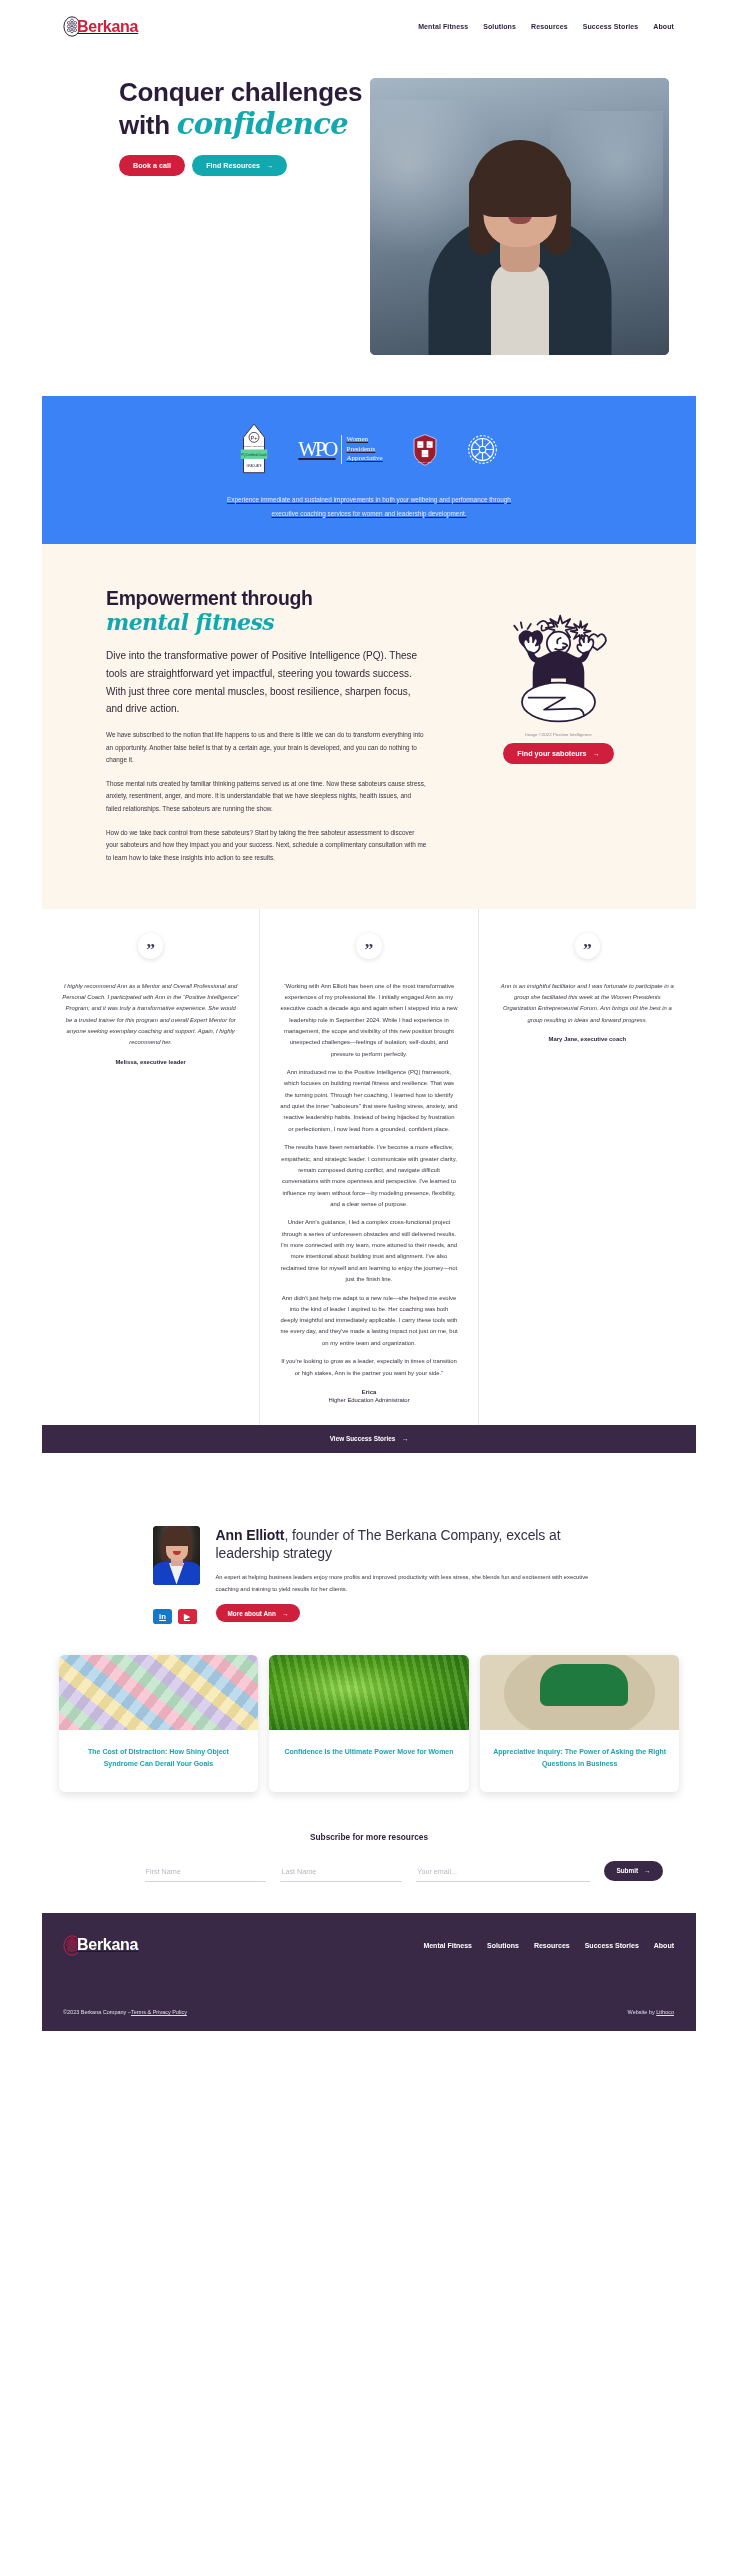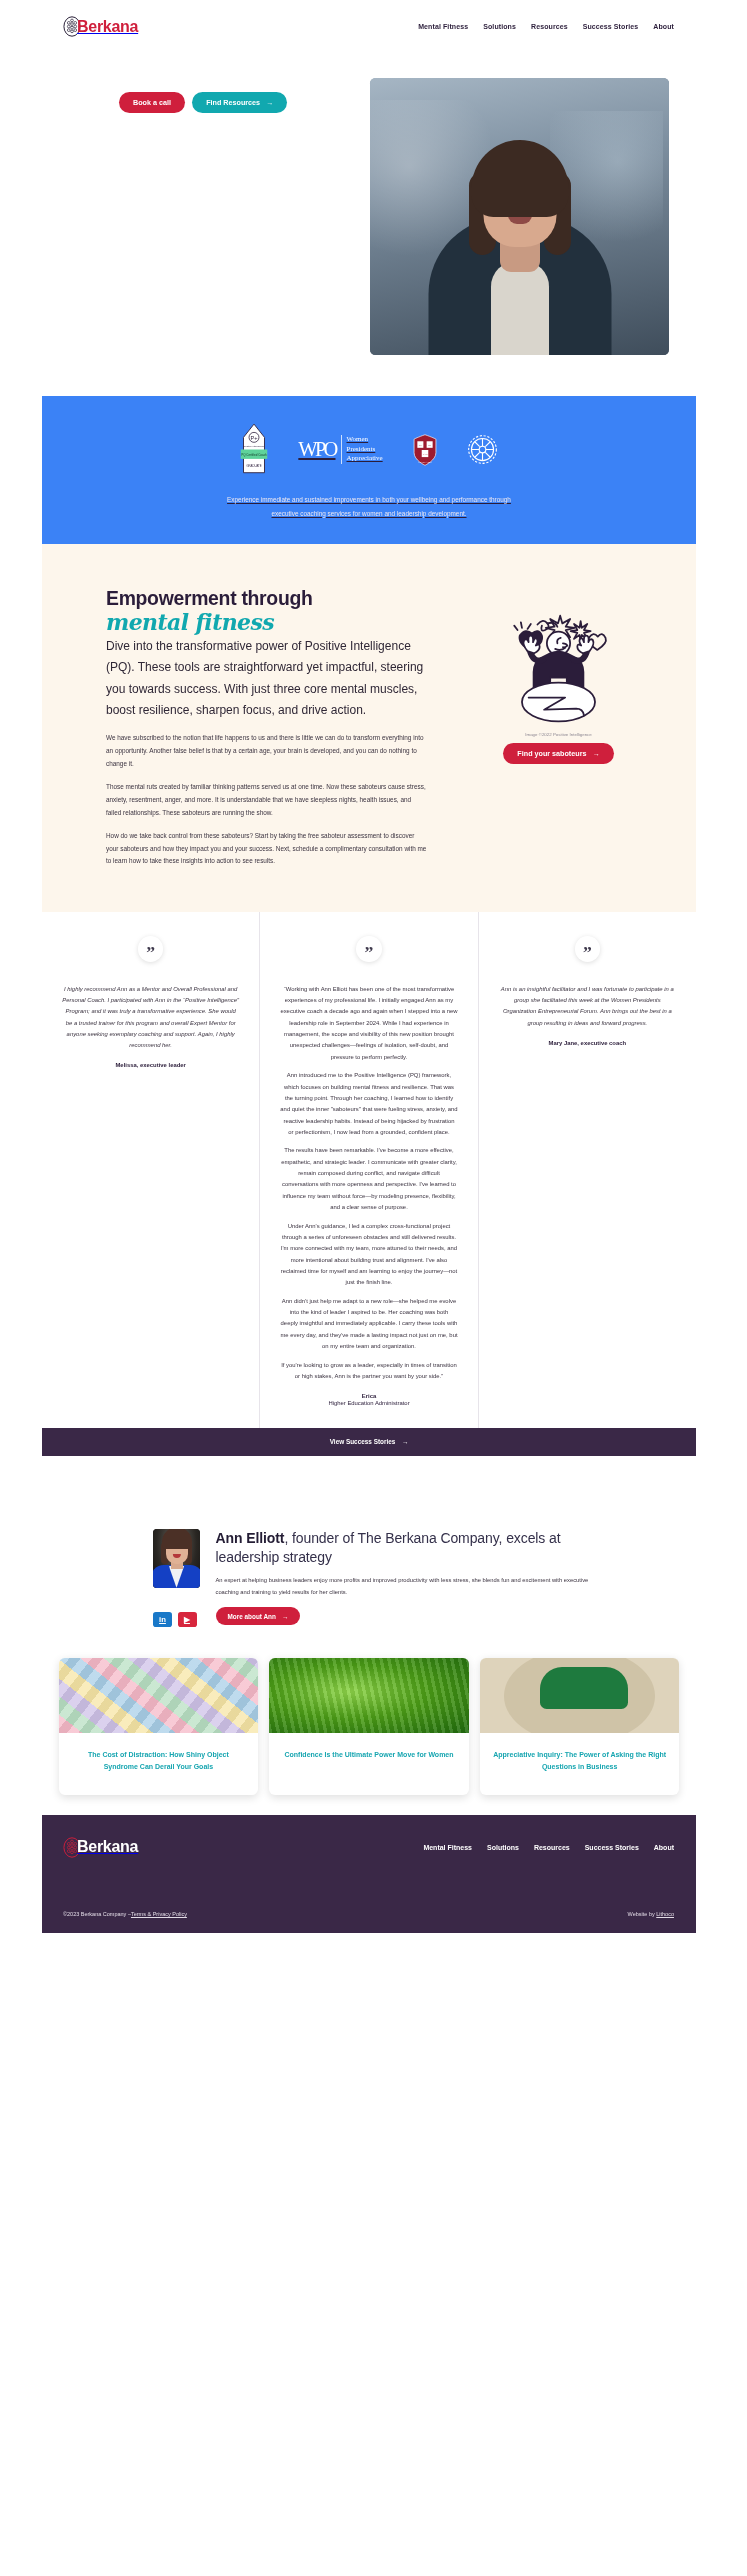--- a/index.html
+++ b/index.html
@@ -151,21 +151,22 @@
   .empower-left { width: 354px; }
   .empower h2 {
     font-size: 19.4px;
     line-height: 1.18;
     font-weight: 700;
     color: #2b1d3a;
     letter-spacing: -0.3px;
   }
   .empower h2 .script-accent { font-size: 22px; }
   .empower .intro {
-    font-size: 12px;
+    margin-top: 11px;
+    font-size: 10px;
     line-height: 1.78;
     color: #2f2736;
     font-weight: 400;
     max-width: 318px;
   }
   .empower .body-p {
     margin-top: 10.5px;
     font-size: 6.4px;
     line-height: 2.0;
     color: #3b3340;
@@ -397,20 +398,24 @@
       <a href="#">Mental Fitness</a>
       <a href="#">Solutions</a>
       <a href="#">Resources</a>
       <a href="#">Success Stories</a>
       <a href="#">About</a>
     </nav>
   </header>
 
   <section class="hero">
     <div class="hero-inner">
+      <h1>
+        <span>Conquer challenges</span><br>
+        <span>with </span><span class="script-accent">confidence</span>
+      </h1>
       <div class="hero-cta">
         <a class="btn btn-red" href="#">
           <span>Book a call</span>
         </a>
         <a class="btn btn-teal" href="#">
           <span>Find Resources</span>
           <span>→</span>
         </a>
       </div>
     </div>
@@ -613,20 +618,32 @@
     <article class="bcard">
       <div class="bimg bimg-2"></div>
       <div class="bbody"><a href="#">Confidence Is the Ultimate Power Move for Women</a></div>
     </article>
     <article class="bcard">
       <div class="bimg bimg-3"></div>
       <div class="bbody"><a href="#">Appreciative Inquiry: The Power of Asking the Right Questions in Business</a></div>
     </article>
   </section>
 
+  <section class="subscribe">
+    <h3>Subscribe for more resources</h3>
+    <form class="sub-form">
+      <input class="sub-field f-first" type="text" placeholder="First Name" style="">
+      <input class="sub-field f-last" type="text" placeholder="Last Name" style="">
+      <input class="sub-field f-email" type="text" placeholder="Your email..." style="">
+      <button class="btn btn-purple" type="submit">
+        <span>Submit</span>
+        <span>→</span>
+      </button>
+    </form>
+  </section>
 
   <footer class="site-footer">
     <div class="footer-top">
       <a class="brand footer-brand" href="#">
         <span class="brand-mark">
           <svg viewBox="0 0 44 52" width="18" height="21" aria-hidden="true">
             <ellipse cx="22" cy="26" rx="20" ry="24" fill="none" stroke="#cf1f3c" stroke-width="2.4"></ellipse>
             <g fill="none" stroke="#cf1f3c" stroke-width="1.7">
               <circle cx="22" cy="11" r="3.4"></circle>
                 <circle cx="14" cy="17" r="3.4"></circle>

